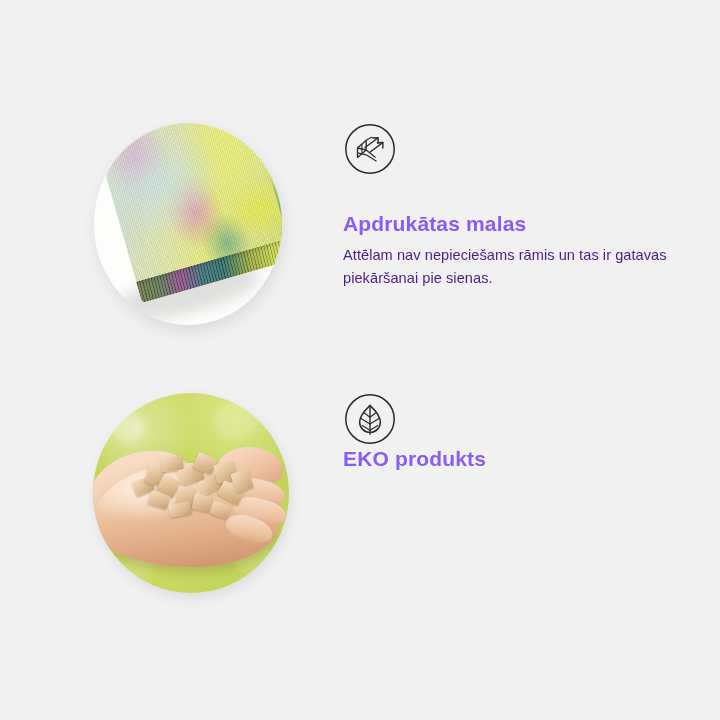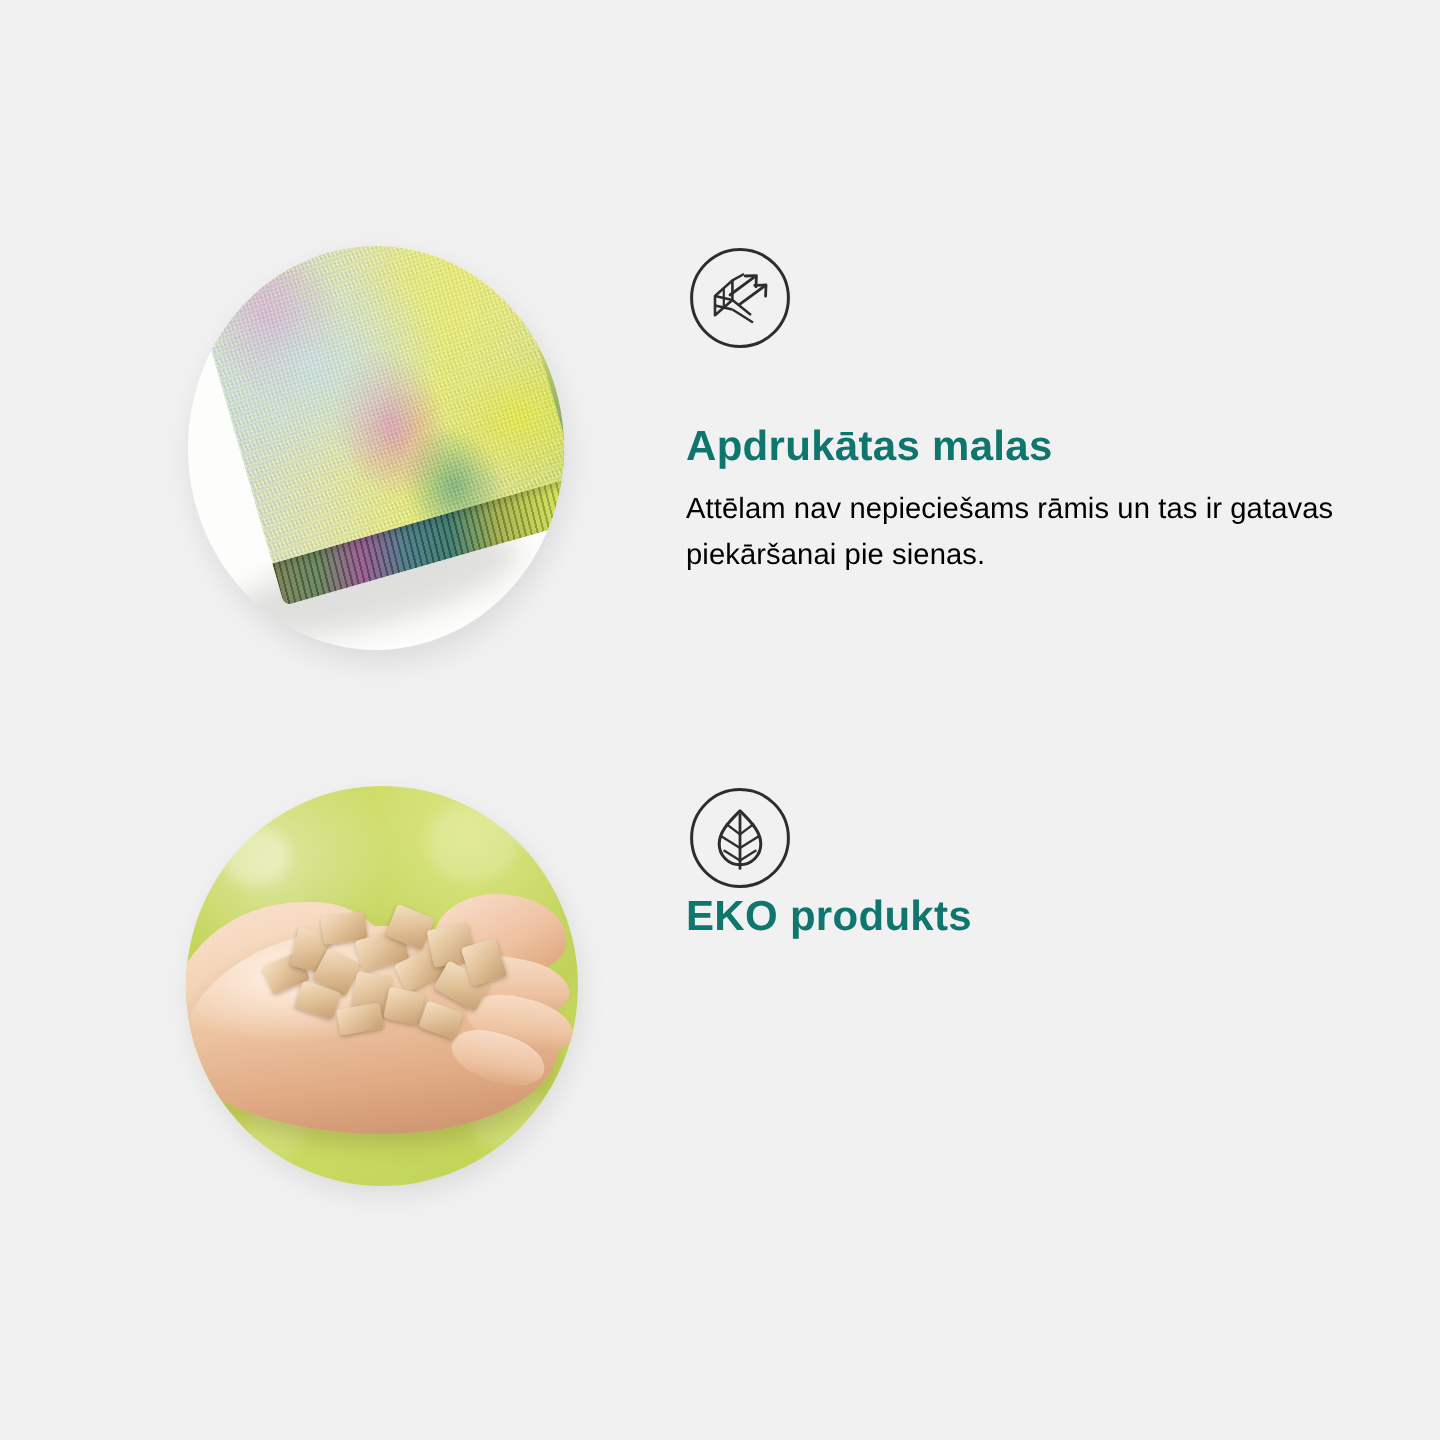--- a/index.html
+++ b/index.html
@@ -235,31 +235,31 @@
     width: 350px;
   }
 
   .text-1 { top: 88px; }
   .text-2 { top: 53px; }
 
   .feat-title {
     font-family: "Liberation Sans", sans-serif;
     font-size: 21px;
     font-weight: 600;
-    color: #0f766e;
+    color: #8b5cf6;
     letter-spacing: 0.15px;
     line-height: 1.25;
     margin-bottom: 7px;
   }
 
   .feat-desc {
     font-family: "Liberation Sans", sans-serif;
     font-size: 14.6px;
     font-weight: 400;
-    color: #000000;
+    color: #4c1d95;
     line-height: 1.55;
     letter-spacing: 0.05px;
     max-width: 330px;
   }
 </style>
 </head>
 <body>
 
 <div class="page">
 

